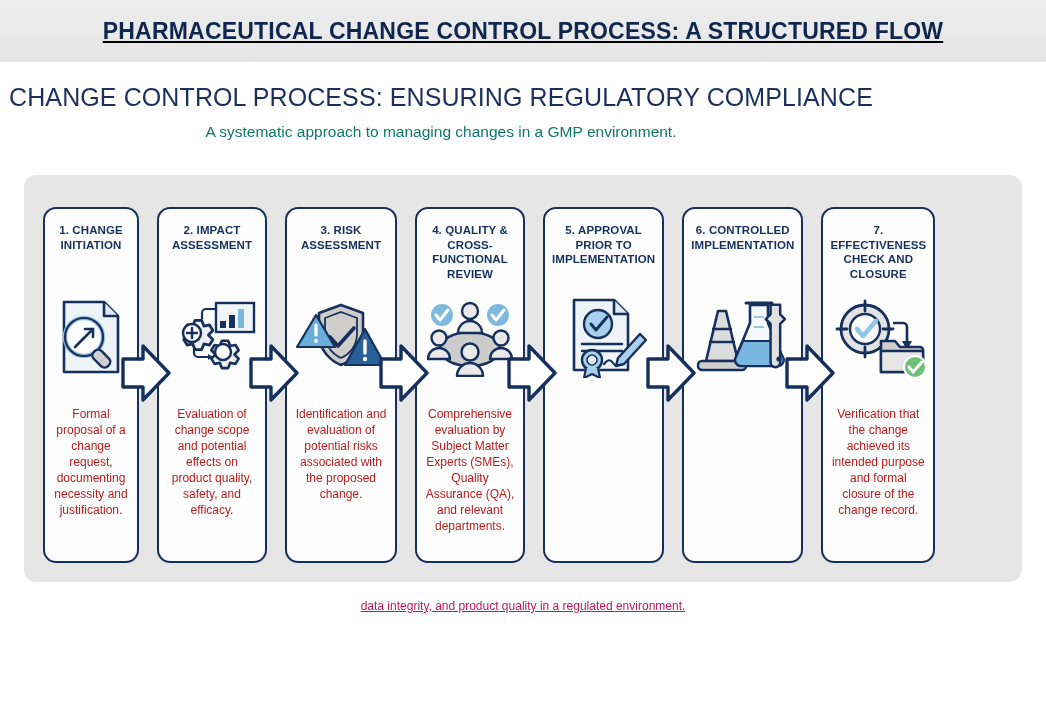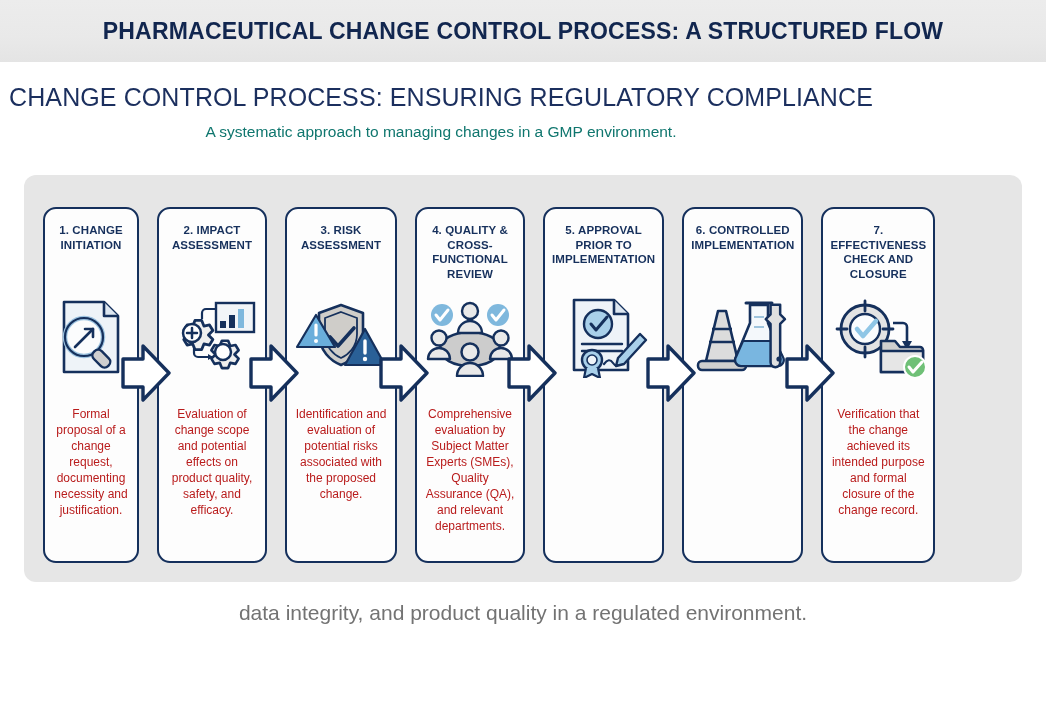--- a/index.html
+++ b/index.html
@@ -7,21 +7,21 @@
     width:1046px;height:702px;
     background:#ffffff;
     font-family:"Liberation Sans","DejaVu Sans",sans-serif;
     overflow:hidden;
     position:relative;
   }
   
   .header-band{
     position:absolute;left:0;top:0;width:1046px;height:62px;
     background:linear-gradient(180deg,#ececec 0%,#e9e9e9 60%,#e4e4e4 100%);
-    display:flex;align-items:center;justify-content:center;
+    display:flex;align-items:center;justify-content:center;text-decoration:underline;
   }
   .header-title{
     font-size:23px;font-weight:bold;color:#11264f;
     letter-spacing:.2px;text-align:center;white-space:nowrap;
   }
   
   .subhead-wrap{
     position:absolute;left:0;top:62px;width:882px;height:113px;
     text-align:center;
   }
@@ -239,14 +239,14 @@
         <circle cx="84" cy="70" r="11" fill="#6fc077" stroke="#ffffff" stroke-width="2"></circle>
         <path d="M78 70 l4 5 l9 -10" fill="none" stroke="#ffffff" stroke-width="3" stroke-linecap="round" stroke-linejoin="round"></path>
       </svg>
     </div>
     <div class="card-desc">Verification that the change achieved its intended purpose and formal closure of the change record.</div>
   </div>
 
 </div>
 
 <div style="position:absolute;left:0;top:598px;width:1046px;text-align:center;">
-  <div style="font-size:21px;color:#737373;line-height:1.45;">data integrity, and product quality in a regulated environment.</div>
+  <div style="font-size:12px;color:#be185d;line-height:1.45;text-decoration:underline;">data integrity, and product quality in a regulated environment.</div>
 </div>
 
 </body></html>

